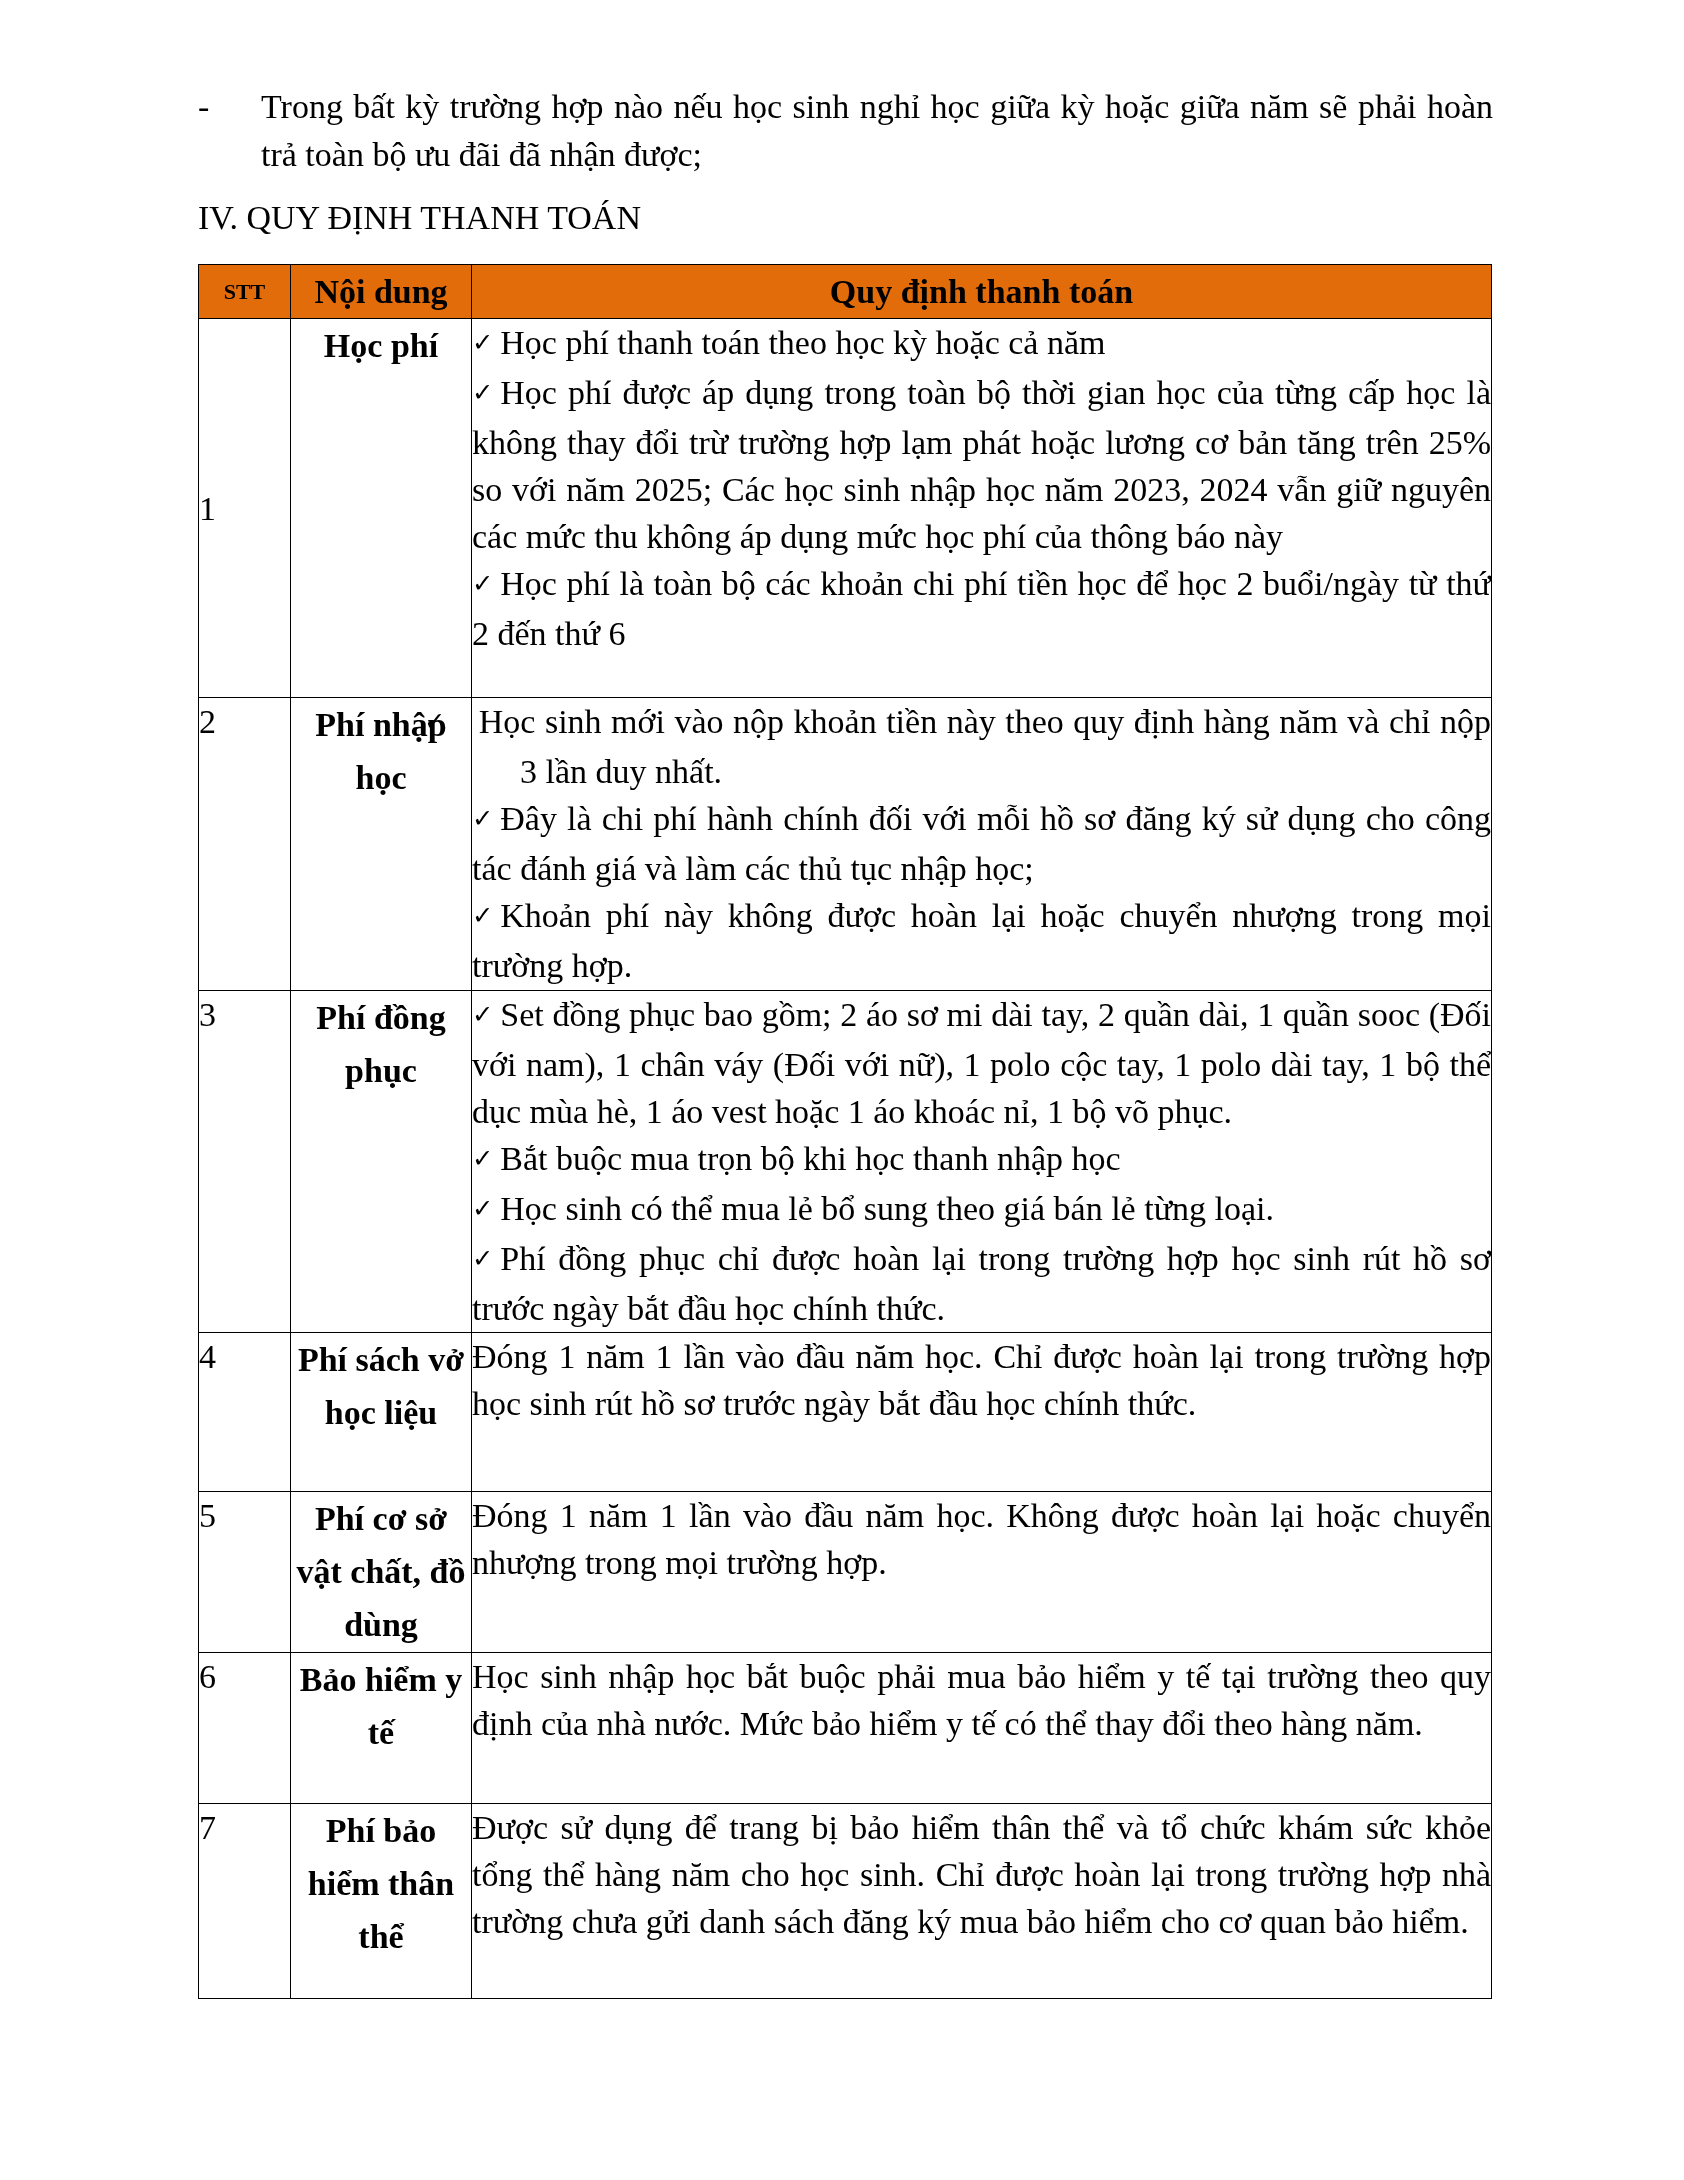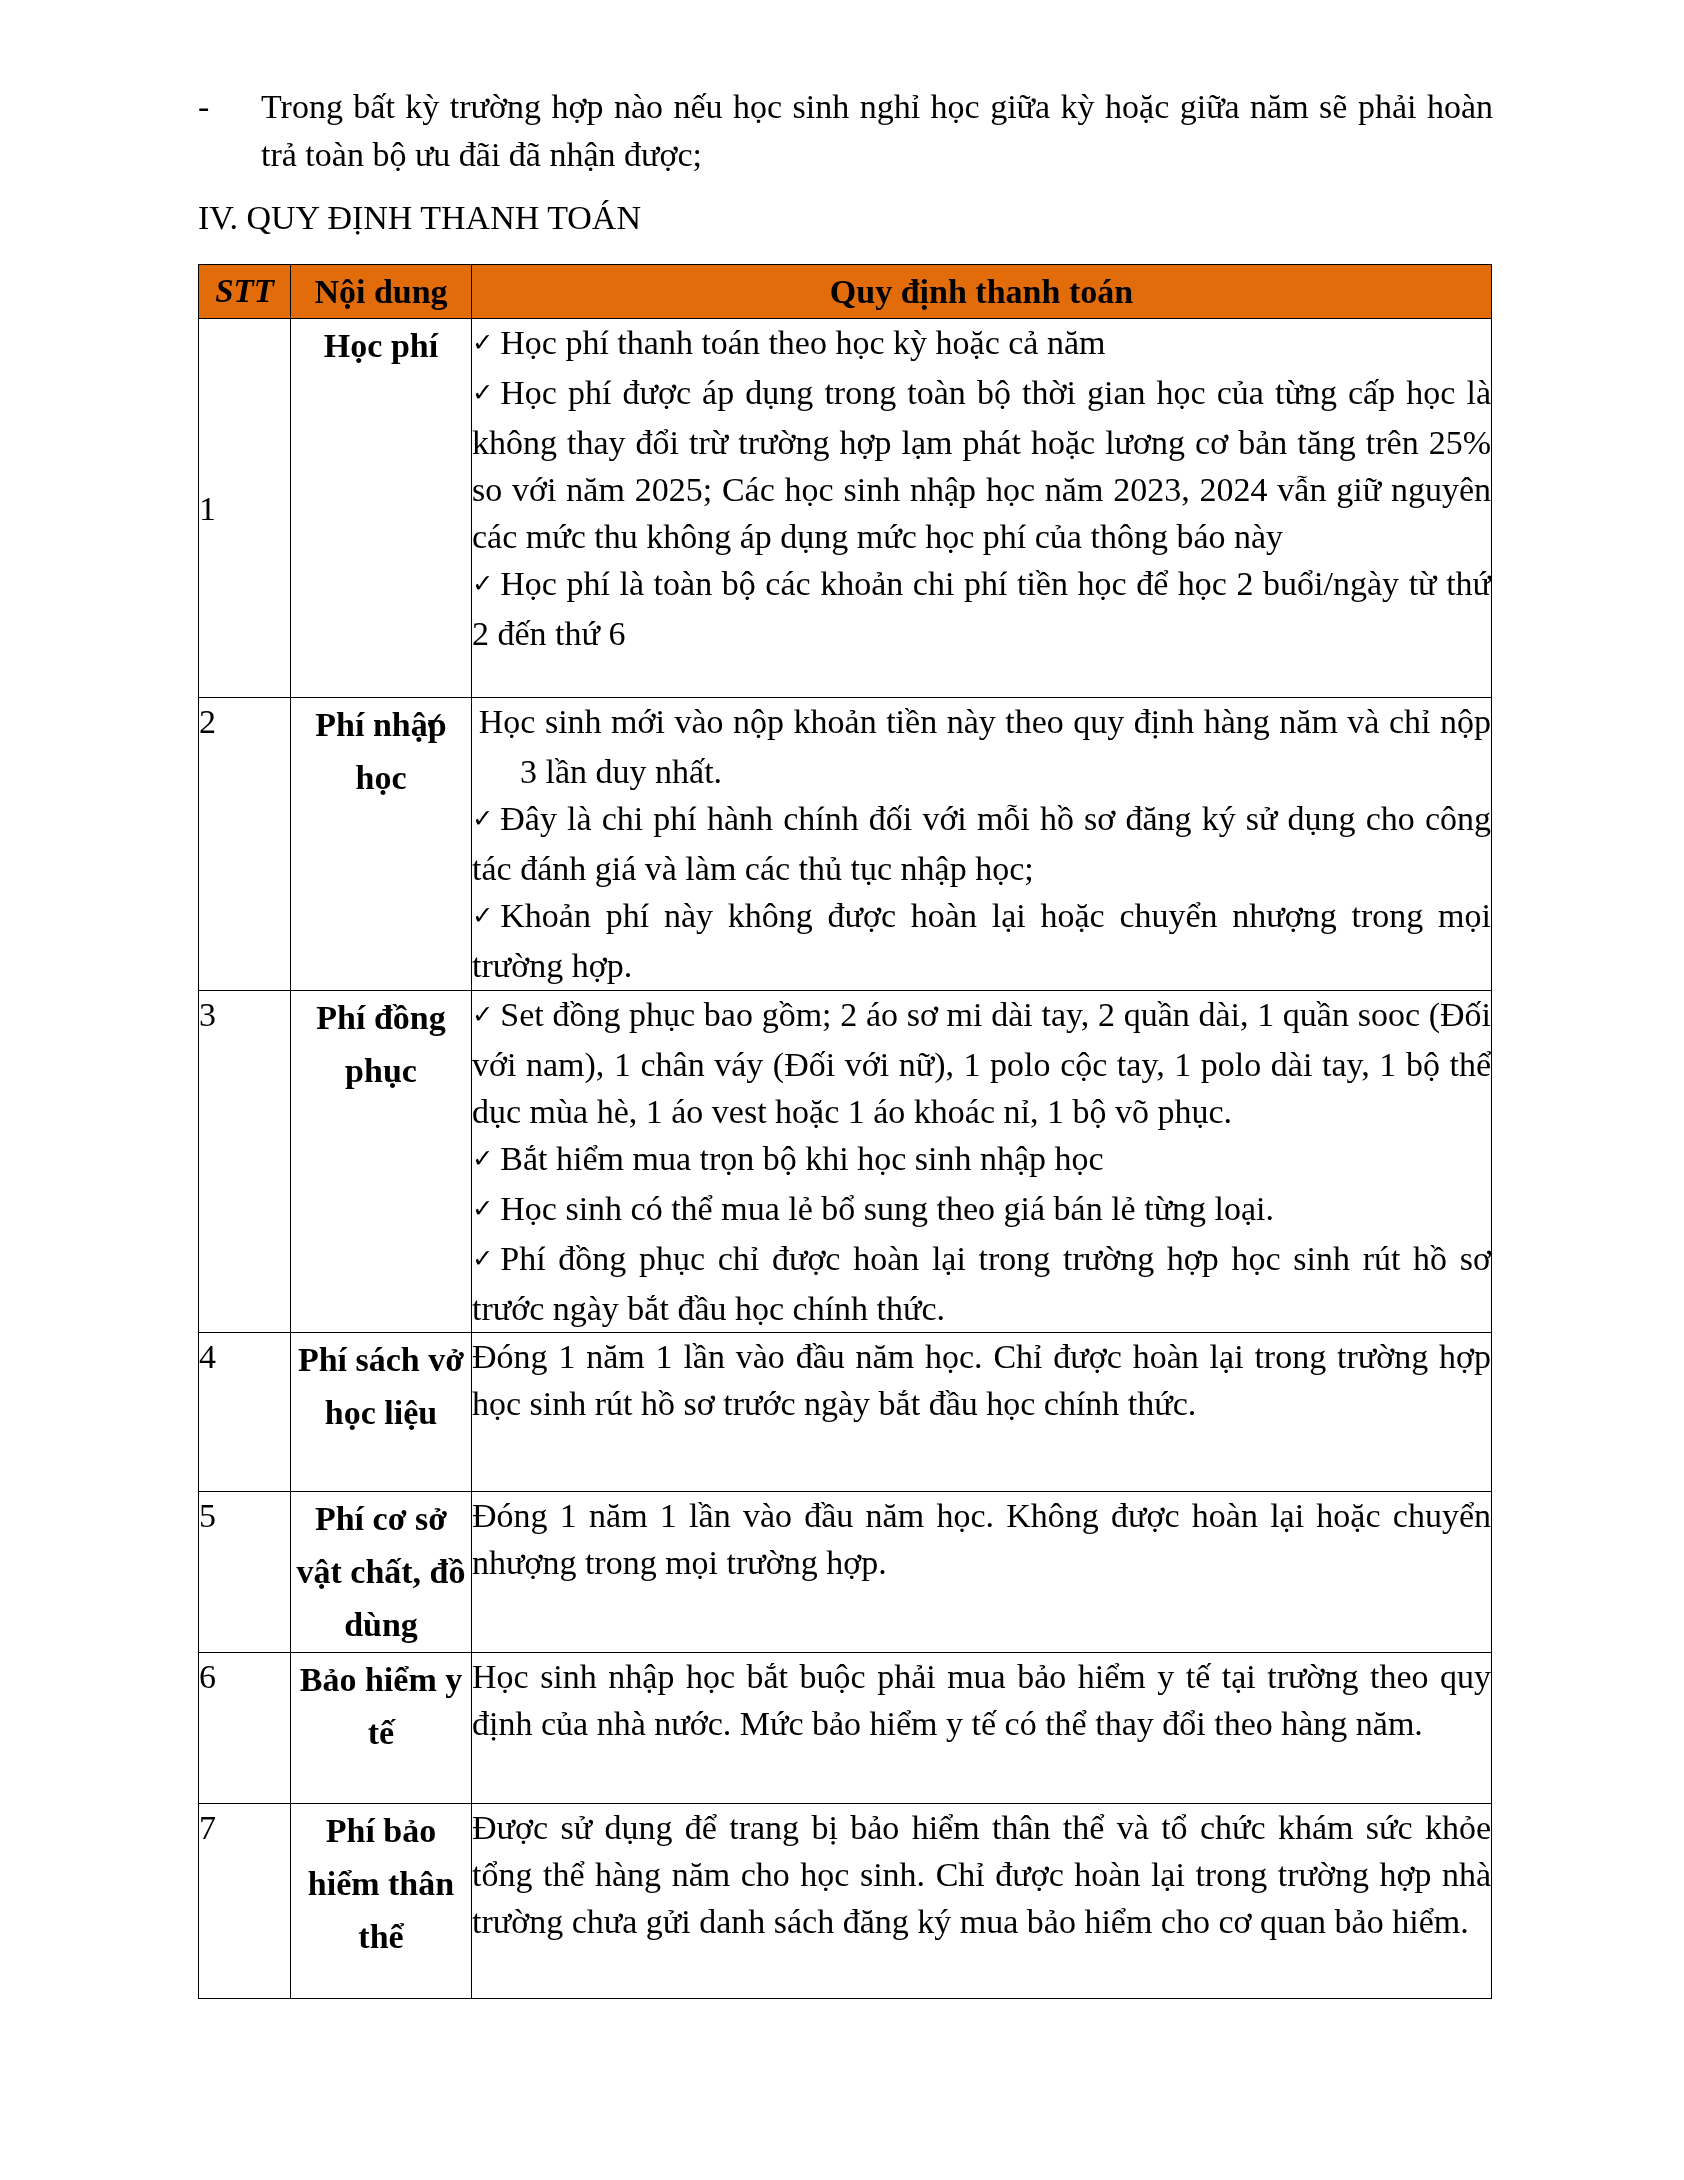--- a/index.html
+++ b/index.html
@@ -5,21 +5,21 @@
   html, body { margin:0; padding:0; background:#ffffff; }
   body { width:1685px; height:2181px; position:relative; overflow:hidden;
          font-family:"Liberation Serif", "DejaVu Serif", serif; color:#000; }
   .bullet-para { position:absolute; left:198px; top:83px; width:1295px; font-size:34px; line-height:48px; }
   .bullet-para .dash { position:absolute; left:0; top:0; }
   .bullet-para .txt { margin-left:63px; text-align:justify; text-align-last:left; }
   .section-title { position:absolute; left:198px; top:196px; font-size:34px; font-weight:normal; line-height:43px; }
   table.fees { position:absolute; left:198px; top:264px; width:1292px; border-collapse:collapse; font-size:34px; table-layout:fixed; }
   table.fees td, table.fees th { border:1.7px solid #000; vertical-align:top; padding:0; }
   table.fees th { background:#e36c0a; font-weight:bold; height:53px; vertical-align:middle; text-align:center; line-height:37px; }
-  th.stt-h { font-size:33px;font-style:italic; }
+  th.stt-h { font-size:22px; }
   col.c1 { width:92px; } col.c2 { width:181px; } col.c3 { width:1020px; }
   td.stt { padding:6.8px 0 0 13.6px; line-height:47px; }
   td.name { text-align:center; font-weight:bold; line-height:53px; padding-top:1.7px;border-radius:29px; }
   td.content { padding:1.7px 15.3px 12px 15.3px; line-height:47px; text-align:justify; }
   .line-item { display:block; }
   .line-item.hang { padding-left:48px; text-indent:-48px; }
   .check { display:inline-block; margin-right:6.8px; font-family:"DejaVu Sans", sans-serif; font-size:25.6px; position:relative; top:-2.6px; }
   .r1 td { height:378px; } .r2 td { height:292px; } .r3 td { height:337px; }
   .r4 td { height:158px; } .r5 td { height:160px; } .r6 td { height:150px; } .r7 td { height:194px; }
   td.stt.r1-num { vertical-align:middle; }
@@ -64,21 +64,21 @@
           <span class="line-item hang"><span class="check">✓</span><span>Học sinh mới vào nộp khoản tiền này theo quy định hàng năm và chỉ nộp 3 lần duy nhất.</span></span>
           <span class="line-item"><span class="check">✓</span><span>Đây là chi phí hành chính đối với mỗi hồ sơ đăng ký sử dụng cho công tác đánh giá và làm các thủ tục nhập học;</span></span>
           <span class="line-item"><span class="check">✓</span><span>Khoản phí này không được hoàn lại hoặc chuyển nhượng trong mọi trường hợp.</span></span>
         </td>
       </tr>
       <tr class="r3">
         <td class="stt">3</td>
         <td class="name">Phí đồng phục</td>
         <td class="content">
           <span class="line-item"><span class="check">✓</span><span>Set đồng phục bao gồm; 2 áo sơ mi dài tay, 2 quần dài, 1 quần sooc (Đối với nam), 1 chân váy (Đối với nữ), 1 polo cộc tay, 1 polo dài tay, 1 bộ thể dục mùa hè, 1 áo vest hoặc 1 áo khoác nỉ, 1 bộ võ phục.</span></span>
-          <span class="line-item"><span class="check">✓</span><span>Bắt hiểm mua trọn bộ khi học sinh nhập học</span></span>
+          <span class="line-item"><span class="check">✓</span><span>Bắt buộc mua trọn bộ khi học thanh nhập học</span></span>
           <span class="line-item"><span class="check">✓</span><span>Học sinh có thể mua lẻ bổ sung theo giá bán lẻ từng loại.</span></span>
           <span class="line-item"><span class="check">✓</span><span>Phí đồng phục chỉ được hoàn lại trong trường hợp học sinh rút hồ sơ trước ngày bắt đầu học chính thức.</span></span>
         </td>
       </tr>
       <tr class="r4">
         <td class="stt">4</td>
         <td class="name">Phí sách vở học liệu</td>
         <td class="content">
           <span class="line-item"><span>Đóng 1 năm 1 lần vào đầu năm học. Chỉ được hoàn lại trong trường hợp học sinh rút hồ sơ trước ngày bắt đầu học chính thức.</span></span>
         </td>

